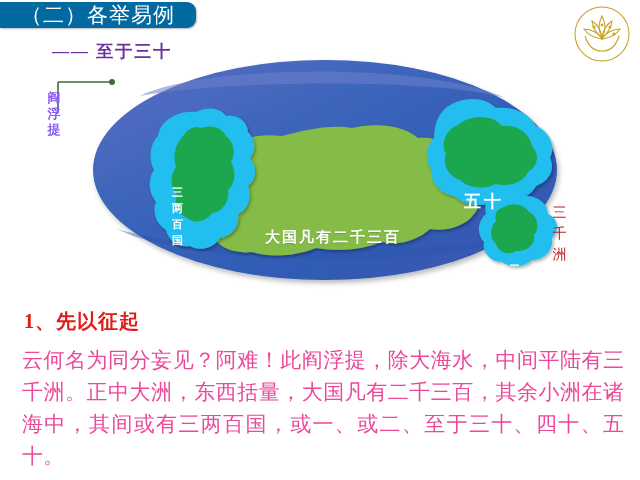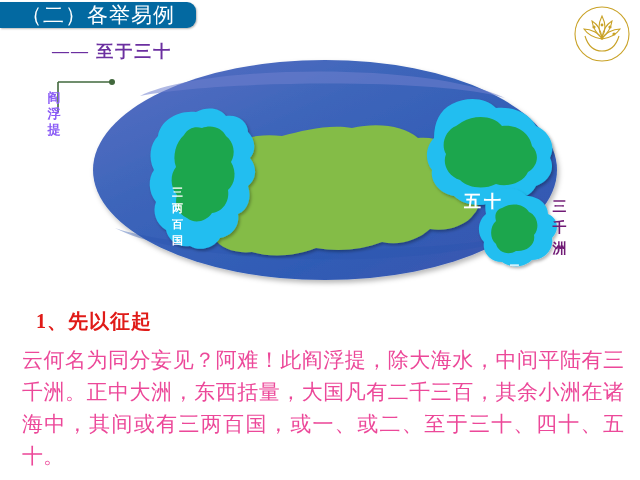--- a/index.html
+++ b/index.html
@@ -114,33 +114,33 @@
   .lbl-twenty {
     left: 508px;
     top: 210px;
     width: 13px;
     font-size: 12px;
     line-height: 1.3;
     text-align: center;
   }
   .lbl-ocean {
     left: 551px;
-    top: 144px;
+    top: 150px;
     width: 17px;
     font-size: 14px;
     line-height: 1.5;
     text-align: center;
-    color: #701a75;
-    font-weight: bold;
+    color: #b91c1c;
+    font-weight: normal;
   }
 
   
   .section-heading {
     position: absolute;
-    left: 36px;
+    left: 24px;
     top: 308px;
     color: #E01B18;
     font-size: 20px;
     font-weight: bold;
     letter-spacing: 1px;
     white-space: nowrap;
     font-family: "Liberation Serif", "DejaVu Serif", serif;
   }
   .body-text {
     position: absolute;
@@ -287,20 +287,21 @@
       <path d="M502 156
                C512 150 524 152 529 160
                C538 164 540 176 534 183
                C536 193 526 200 516 199
                C508 204 498 200 496 192
                C489 186 490 174 496 169
                C494 162 497 157 502 156 Z" fill="#1FA64E"></path>
     </g>
   </svg>
 
+  <div class="mlabel lbl-center">大国凡有二千三百</div>
   <div class="mlabel lbl-left">三两百国</div>
   <div class="mlabel lbl-fifty">五十</div>
   <div class="mlabel lbl-twenty">二十</div>
   <div class="mlabel lbl-ocean">三千洲</div>
 
   <svg width="180" height="120" style="position:absolute;left:0;top:0;" aria-hidden="true">
     <polyline points="58,30 111,30" fill="none" stroke="#41683C" stroke-width="1.6"></polyline>
     <polyline points="58,30 58,60" fill="none" stroke="#41683C" stroke-width="1.6"></polyline>
     <circle cx="112" cy="30" r="3" fill="#41683C"></circle>
   </svg>

